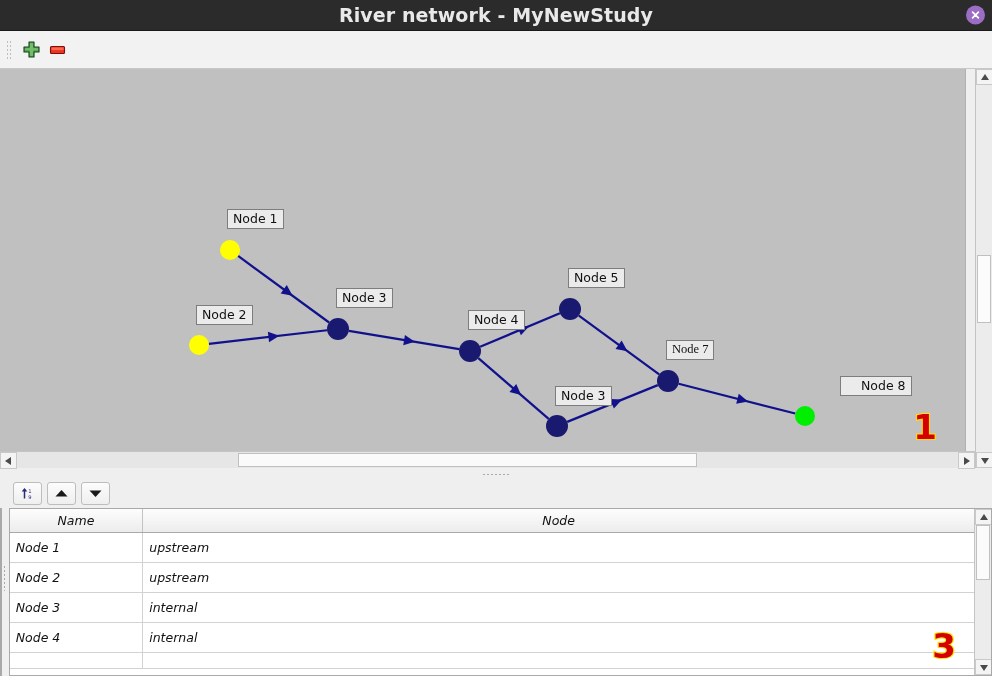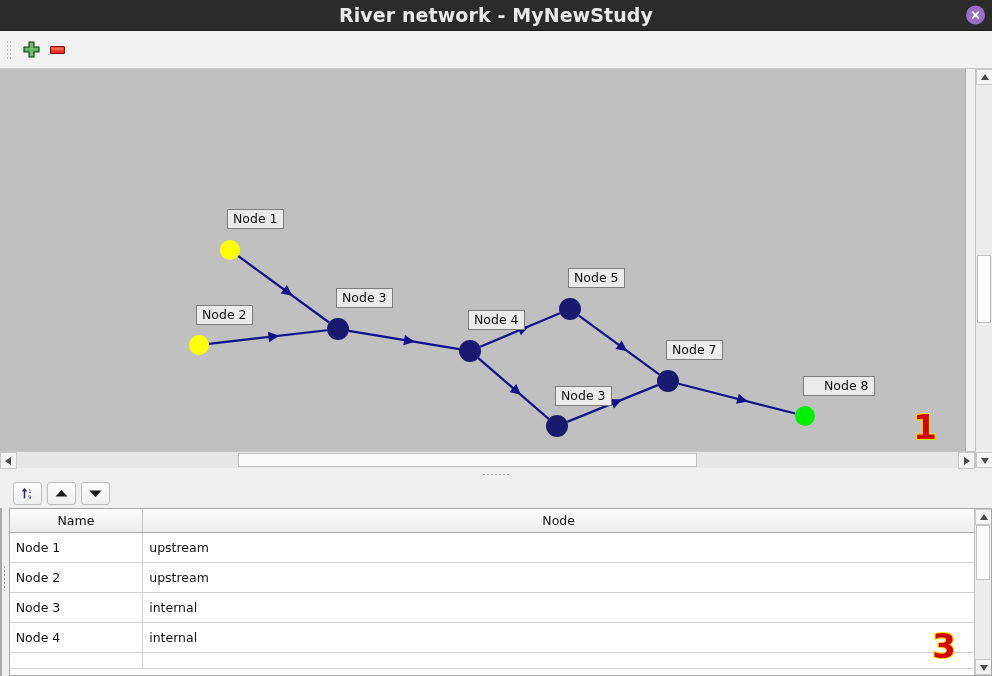--- a/index.html
+++ b/index.html
@@ -211,20 +211,21 @@
     min-height: 0;
     position: relative;
     overflow: hidden;
   }
   table.grid {
     border-collapse: collapse;
     width: 100%;
     table-layout: fixed;
     font-size: 12.5px;
     color: #111;
+    font-style: italic;
   }
   table.grid th {
     background: linear-gradient(#fdfdfd, #ececec);
     border-right: 1px solid #c3c3c3;
     border-bottom: 1px solid #a9a9a9;
     font-weight: normal;
     height: 23px;
     text-align: center;
     font-size: 12.5px;
     color: #111;
@@ -303,22 +304,22 @@
             <circle cx="668" cy="312" r="11" fill="#191970"></circle>
             <circle cx="805" cy="347" r="10" fill="#00EE00"></circle>
           </svg>
         <div class="annot" id="annot-1" style="right:28px;bottom:7px;">1</div>
       <div class="node-label" style="left: 227px; top: 140px;">Node 1</div>
           <div class="node-label" style="left: 196px; top: 236px;">Node 2</div>
           <div class="node-label" style="left: 336px; top: 219px;">Node 3</div>
           <div class="node-label" style="left: 468px; top: 241px;">Node 4</div>
           <div class="node-label" style="left: 568px; top: 199px;">Node 5</div>
           <div class="node-label" style="left: 555px; top: 317px;">Node 3</div>
-          <div class="node-label" style="left: 666px; top: 271px;">Node 7</div>
-          <div class="node-label" style="left: 803px; top: 307px; padding-left: 20px;">Node 8</div>
+          <div class="node-label" style="left: 666px; top: 271px; font-family: Liberation Serif, serif;">Node 7</div>
+          <div class="node-label" style="left: 840px; top: 307px; padding-left: 20px;">Node 8</div>
         </div>
 
       <div class="hscroll">
         <div class="arrow">
           <svg width="7" height="8" viewBox="0 0 7 8">
               <path d="M6 0 L6 8 L0 4 Z" fill="#4a4a4a"></path>
             </svg>
         </div>
         <div class="track">
           <div class="thumb" style="left:221px;width:459px;"></div>

